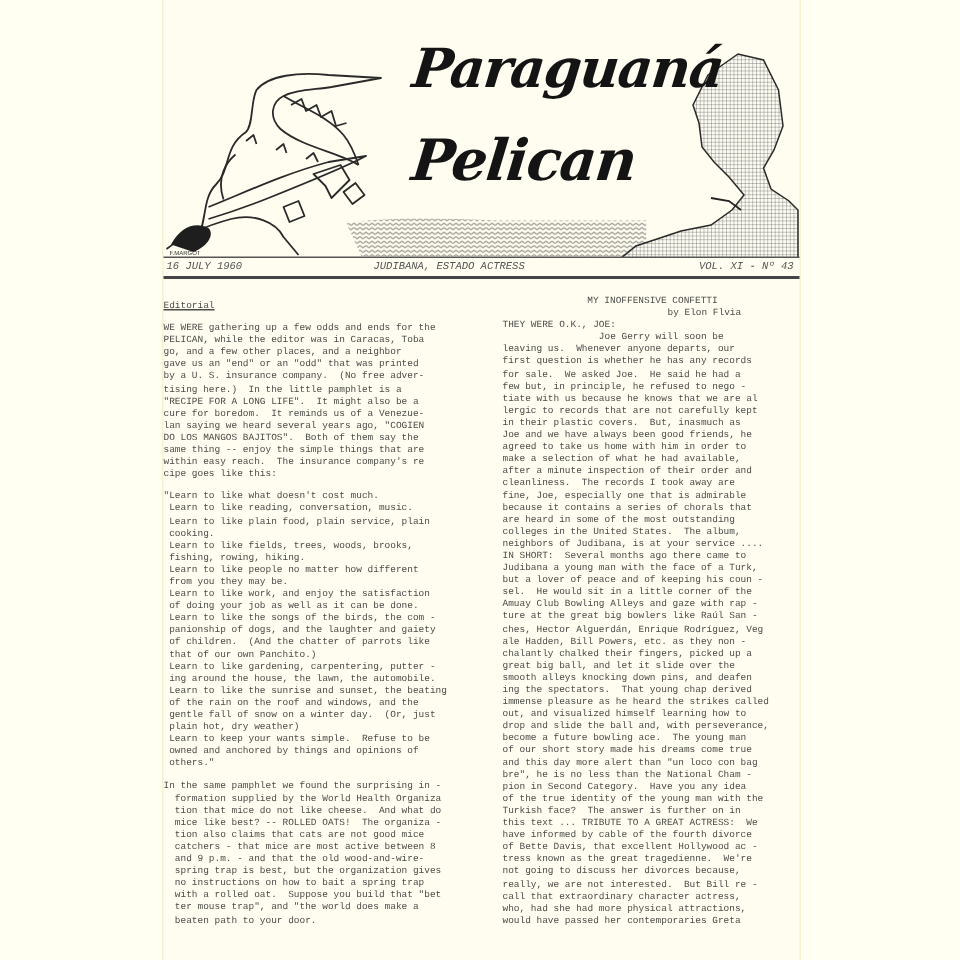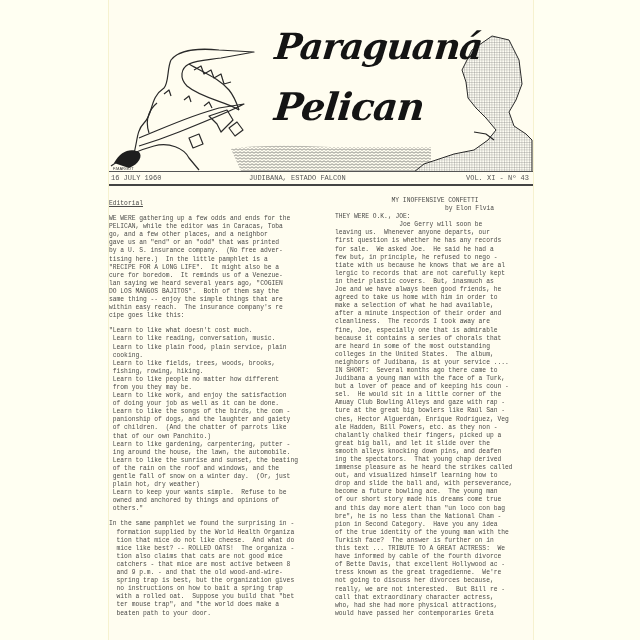--- a/index.html
+++ b/index.html
@@ -22,21 +22,21 @@
     font-family:"DejaVu Serif", serif;
     font-style:italic; font-weight:bold;
     color:#141414; line-height:1;
     transform:skewX(-6deg);
   }
   .title .l1 { position:absolute; left:0; top:0; font-size:36px; white-space:nowrap; letter-spacing:-1px;}
   .title .l2 { position:absolute; left:6px; top:60px; font-size:38px; white-space:nowrap; letter-spacing:-1px;}
   .dateline {
     position:absolute; left:0; top:171px; width:424px; height:12px;
     border-top:1.5px solid #555; border-bottom:2px solid #444;
-    font-size:7px; line-height:12px; color:#555;
+    font-size:7px; line-height:12px; color:#555;font-style:italic;
   }
   .dateline span { position:absolute; top:0; }
   .dl-date { left:2px; }
   .dl-place { left:140px; }
   .dl-vol { right:4px; }
   .col { position:absolute; font-size:6.3px; line-height:8.1px; color:#4b4b49; }
   .col p { margin:0; white-space:pre; }
   .col-left { left:0; top:200px; width:220px; }
   .col-right { left:226px; top:200px; width:200px; }
   .heading { text-decoration:underline; margin-bottom:7px !important; }
@@ -89,21 +89,21 @@
     </svg>
 
     <div class="title">
       <div class="l1">Paraguaná</div>
       <div class="l2">Pelican</div>
     </div>
   </div>
 
   <div class="dateline">
     <span class="dl-date">16 JULY 1960</span>
-    <span class="dl-place">JUDIBANA, ESTADO FALCON</span>
+    <span class="dl-place">JUDIBANA, ESTADO ACTRESS</span>
     <span class="dl-vol">VOL. XI - Nº 43</span>
   </div>
 
   <div class="col col-left">
     <p class="heading">Editorial</p>
     <div>
       <p>WE WERE gathering up a few odds and ends for the</p>
       <p>PELICAN, while the editor was in Caracas, Toba</p>
       <p>go, and a few other places, and a neighbor</p>
       <p>gave us an "end" or an "odd" that was printed</p>

